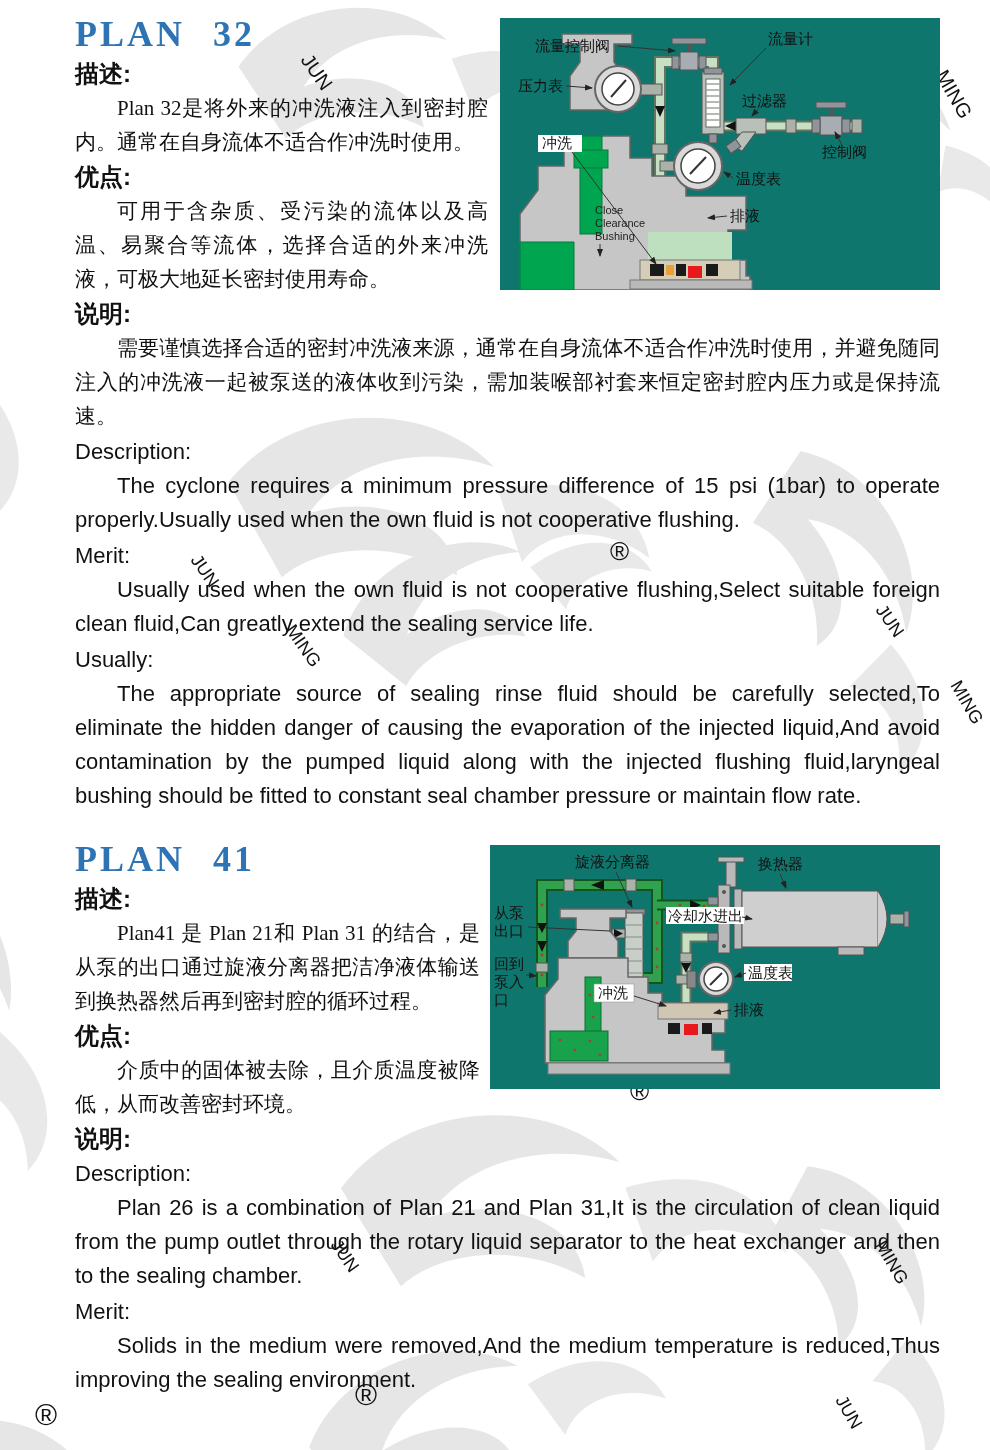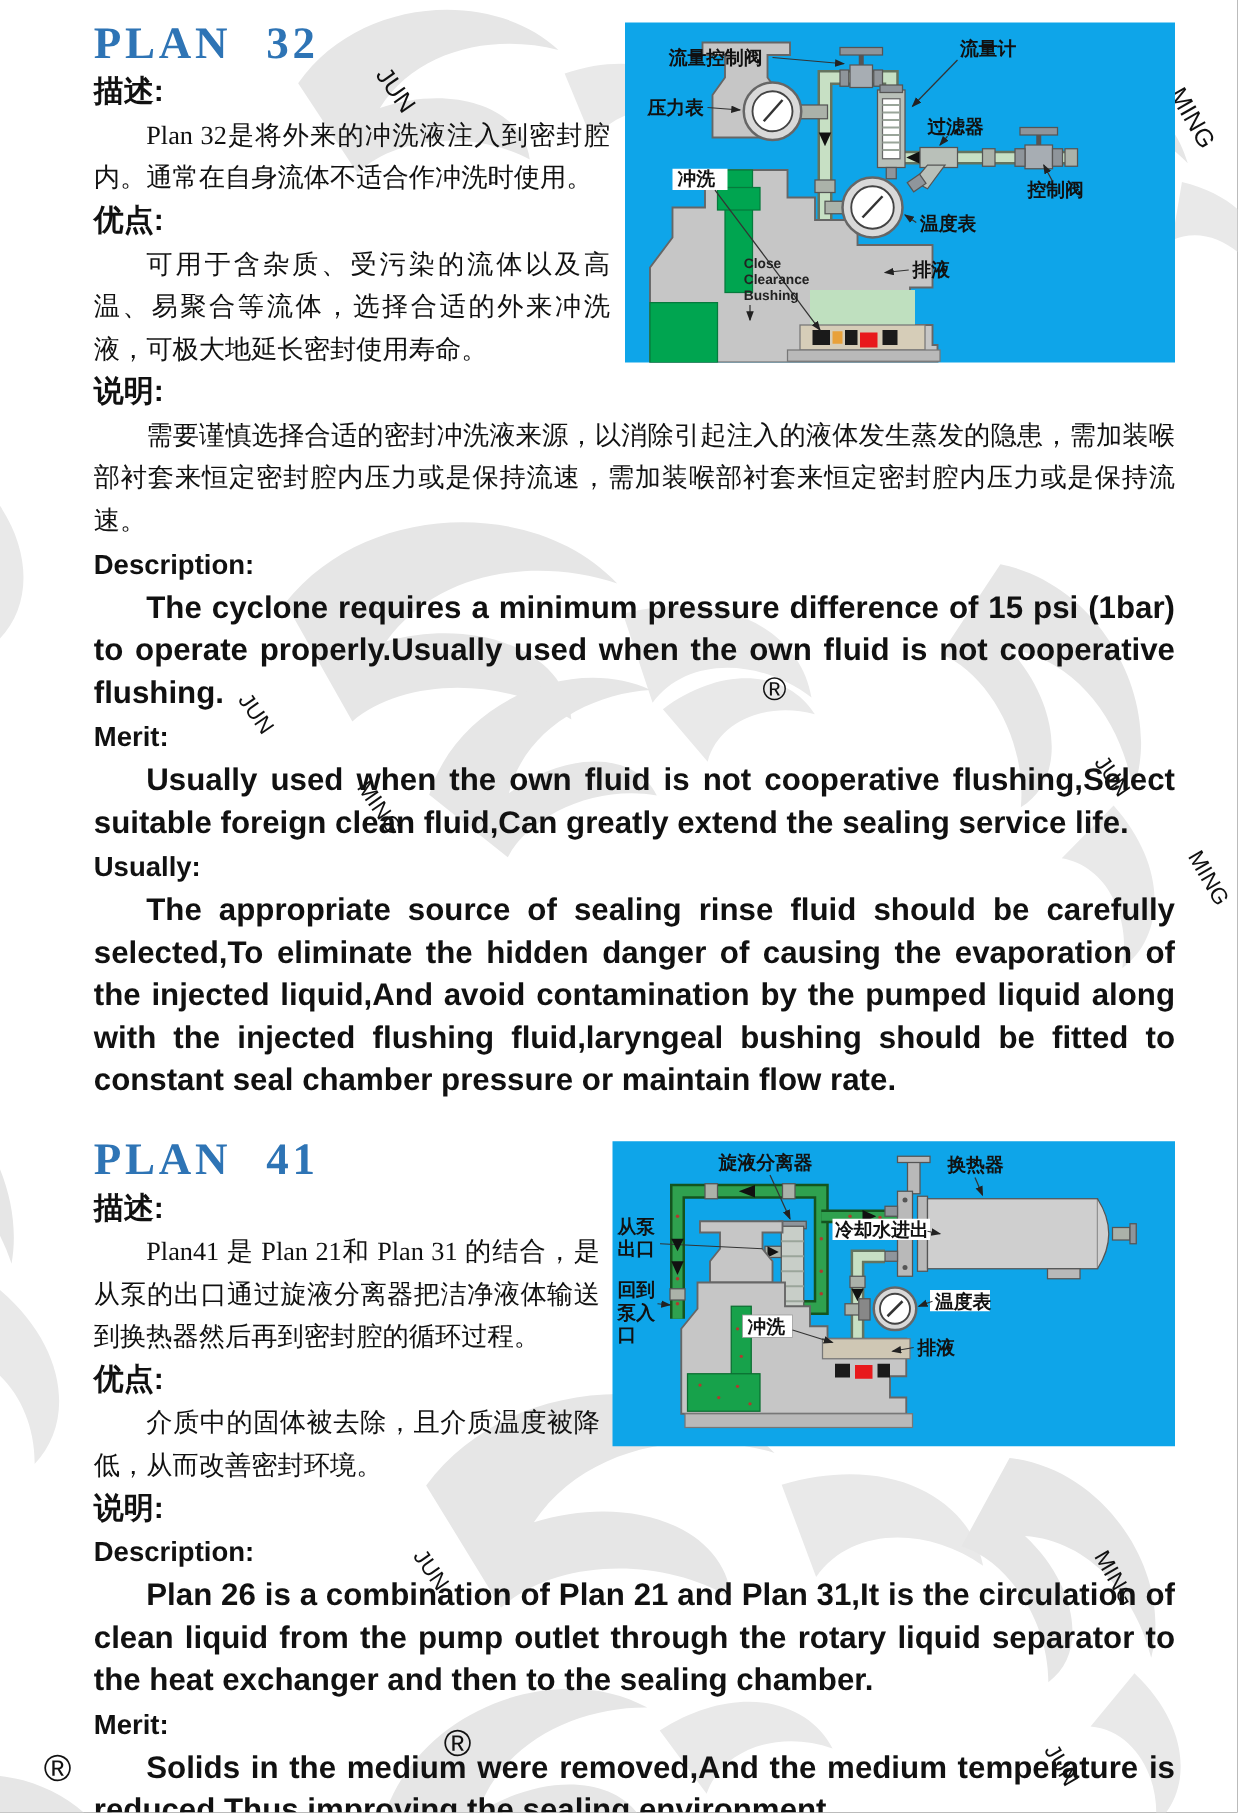--- a/index.html
+++ b/index.html
@@ -16,23 +16,23 @@
   section.plan + section.plan{margin-top:26px;}
   h1.plan-title{
     font-family:"Liberation Serif",serif;font-weight:bold;color:#2E74B5;
     font-size:36px;line-height:40px;margin:0 0 4px 0;letter-spacing:3px;word-spacing:16px;
   }
   .zh-label{font-size:24px;line-height:32px;font-weight:bold;margin:1px 0;}
   p.zh{
     font-family:"Liberation Serif",serif;font-size:21px;line-height:34px;
     text-align:justify;text-indent:2em;margin:0 0 2px 0;
   }
-  .en-label{font-size:22px;line-height:32px;font-weight:bold;margin:3px 0 1px 0;}
-  p.en{font-size:25px;line-height:34px;text-align:justify;text-indent:42px;margin:0 0 3px 0;font-weight:bold;}
-  .diagram{float:right;position:relative;background:#0ea5e9;font-weight:bold;}
+  .en-label{font-size:22px;line-height:32px;font-weight:normal;margin:3px 0 1px 0;}
+  p.en{font-size:22px;line-height:34px;text-align:justify;text-indent:42px;margin:0 0 3px 0;}
+  .diagram{float:right;position:relative;background:#0f766e;}
   .diagram.d1{width:440px;height:272px;margin:4px 0 2px 12px;}
   .diagram.d2{width:450px;height:244px;margin:6px 0 2px 10px;}
   svg text{font-family:"Liberation Sans",sans-serif;fill:#111;}
   svg .lbl{font-size:15px;}
   svg .lbl-sm{font-size:11px;fill:#222;}
   svg .leader{stroke:#333;stroke-width:1;fill:none;}
 </style>
 </head>
 <body>
 
@@ -193,21 +193,21 @@
 
       <h1 class="plan-title">PLAN 32</h1>
 
       <div class="zh-label">描述:</div>
       <p class="zh">Plan 32是将外来的冲洗液注入到密封腔内。通常在自身流体不适合作冲洗时使用。</p>
 
       <div class="zh-label">优点:</div>
       <p class="zh">可用于含杂质、受污染的流体以及高温、易聚合等流体，选择合适的外来冲洗液，可极大地延长密封使用寿命。</p>
 
       <div class="zh-label">说明:</div>
-      <p class="zh">需要谨慎选择合适的密封冲洗液来源，以消除引起注入的液体发生蒸发的隐患，需加装喉部衬套来恒定密封腔内压力或是保持流速，需加装喉部衬套来恒定密封腔内压力或是保持流速。</p>
+      <p class="zh">需要谨慎选择合适的密封冲洗液来源，通常在自身流体不适合作冲洗时使用，并避免随同注入的冲洗液一起被泵送的液体收到污染，需加装喉部衬套来恒定密封腔内压力或是保持流速。</p>
 
       <div class="en-label">Description:</div>
       <p class="en">The cyclone requires a minimum pressure difference of 15 psi (1bar) to operate properly.Usually used when the own fluid is not cooperative flushing.</p>
 
       <div class="en-label">Merit:</div>
       <p class="en">Usually used when the own fluid is not cooperative flushing,Select suitable foreign clean fluid,Can greatly extend the sealing service life.</p>
 
       <div class="en-label">Usually:</div>
       <p class="en">The appropriate source of sealing rinse fluid should be carefully selected,To eliminate the hidden danger of causing the evaporation of the injected liquid,And avoid contamination by the pumped liquid along with the injected flushing fluid,laryngeal bushing should be fitted to constant seal chamber pressure or maintain flow rate.</p>
     </section>

